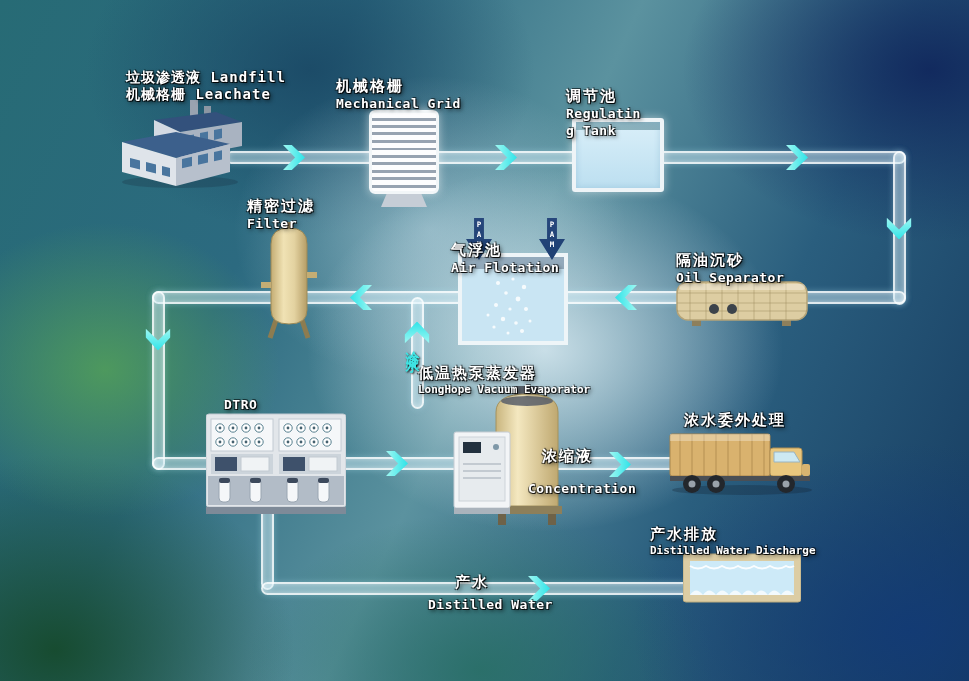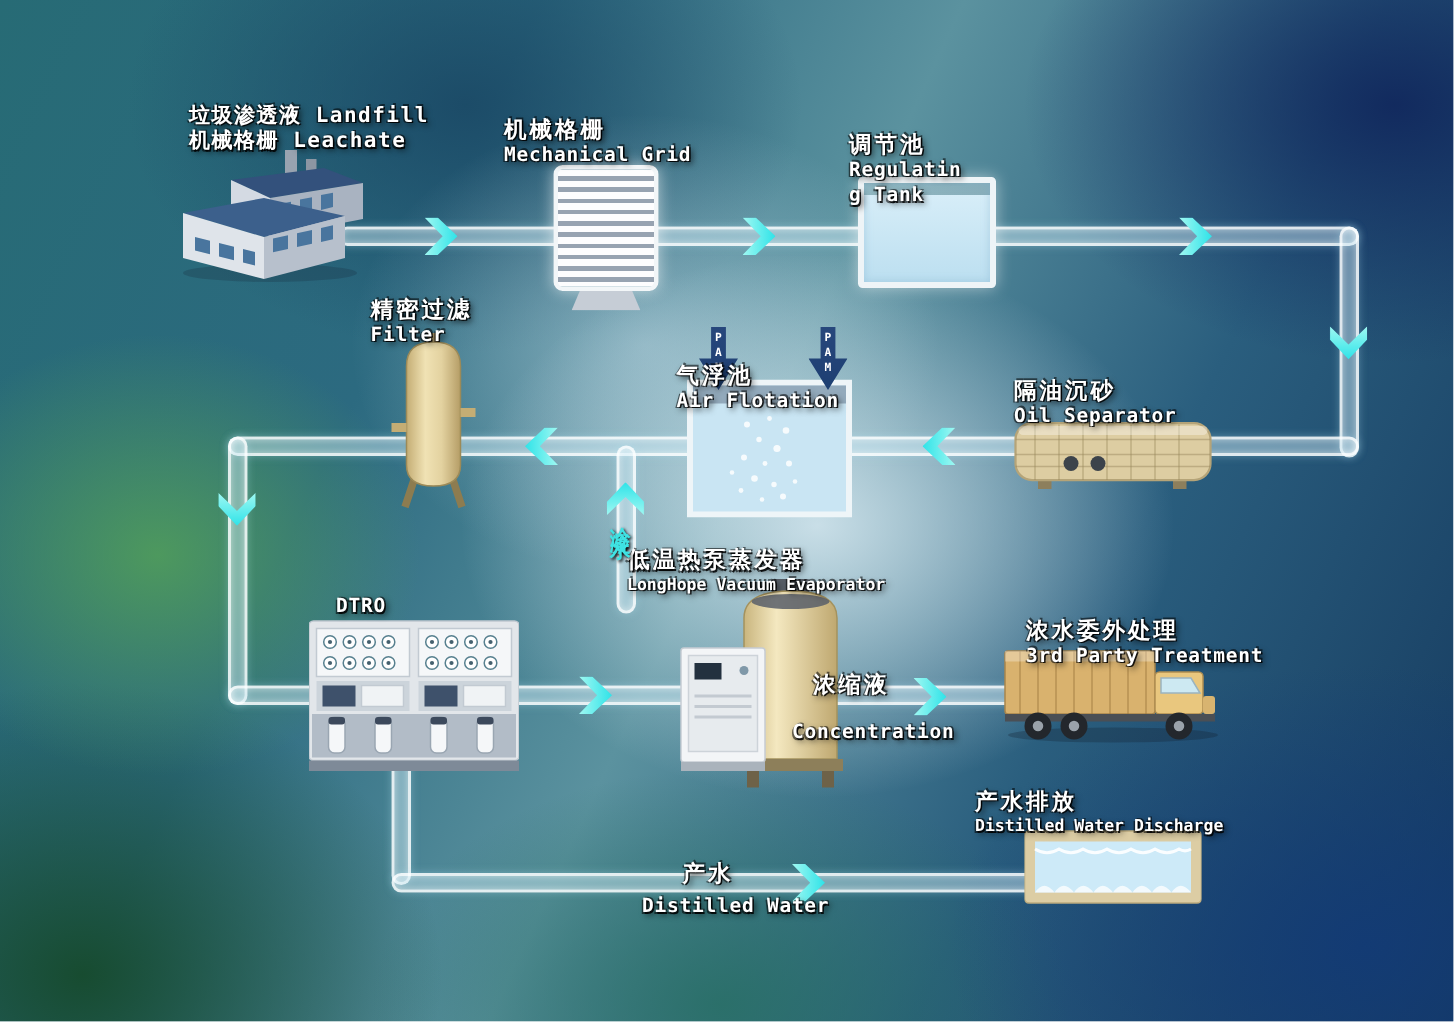--- a/index.html
+++ b/index.html
@@ -317,21 +317,20 @@
     <span class="en">DTRO</span>
   </div>
 
   <div class="lbl" style="left:418px;top:351px;width:200px;margin-top:13px;">
     <span class="zh">低温热泵蒸发器</span>
     <span class="en-sm">LongHope Vacuum Evaporator</span>
   </div>
 
   <div class="lbl" style="left:684px;top:411px;width:176px;">
     <span class="zh">浓水委外处理</span>
-    <span class="en">3rd Party Treatment</span>
   </div>
 
   <div class="lbl" style="left:542px;top:447px;width:76px;">
     <span class="zh">浓缩液</span>
   </div>
   <div class="lbl" style="left:528px;top:480px;width:140px;">
     <span class="en">Concentration</span>
   </div>
 
   <div class="lbl" style="left:650px;top:525px;width:176px;">

